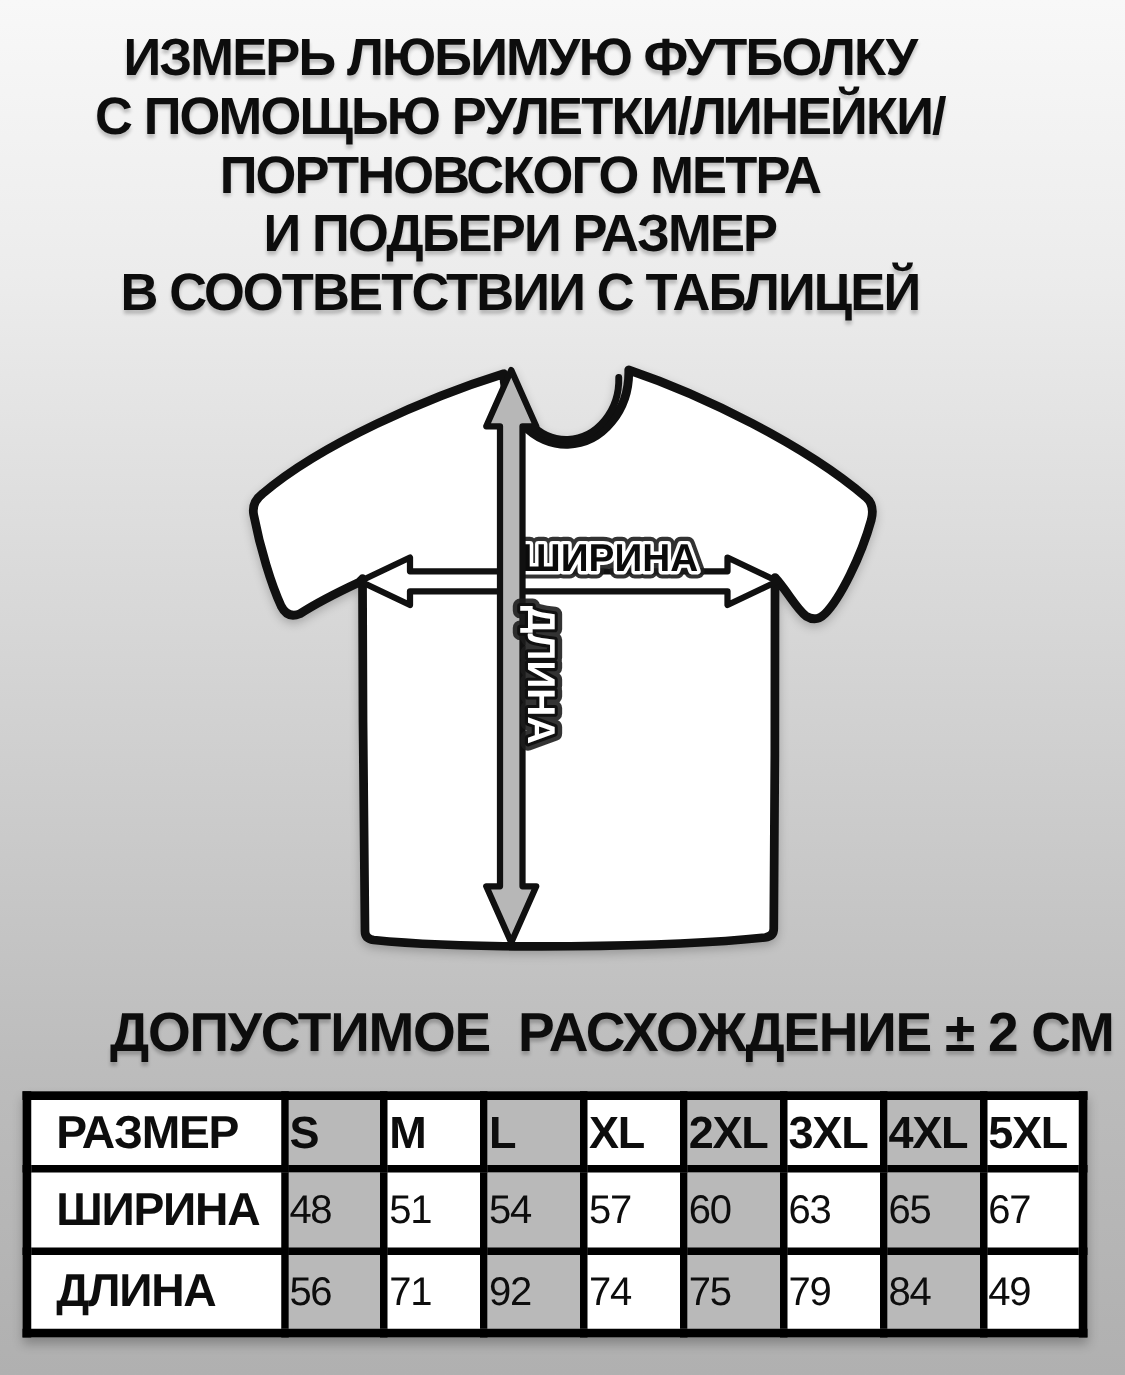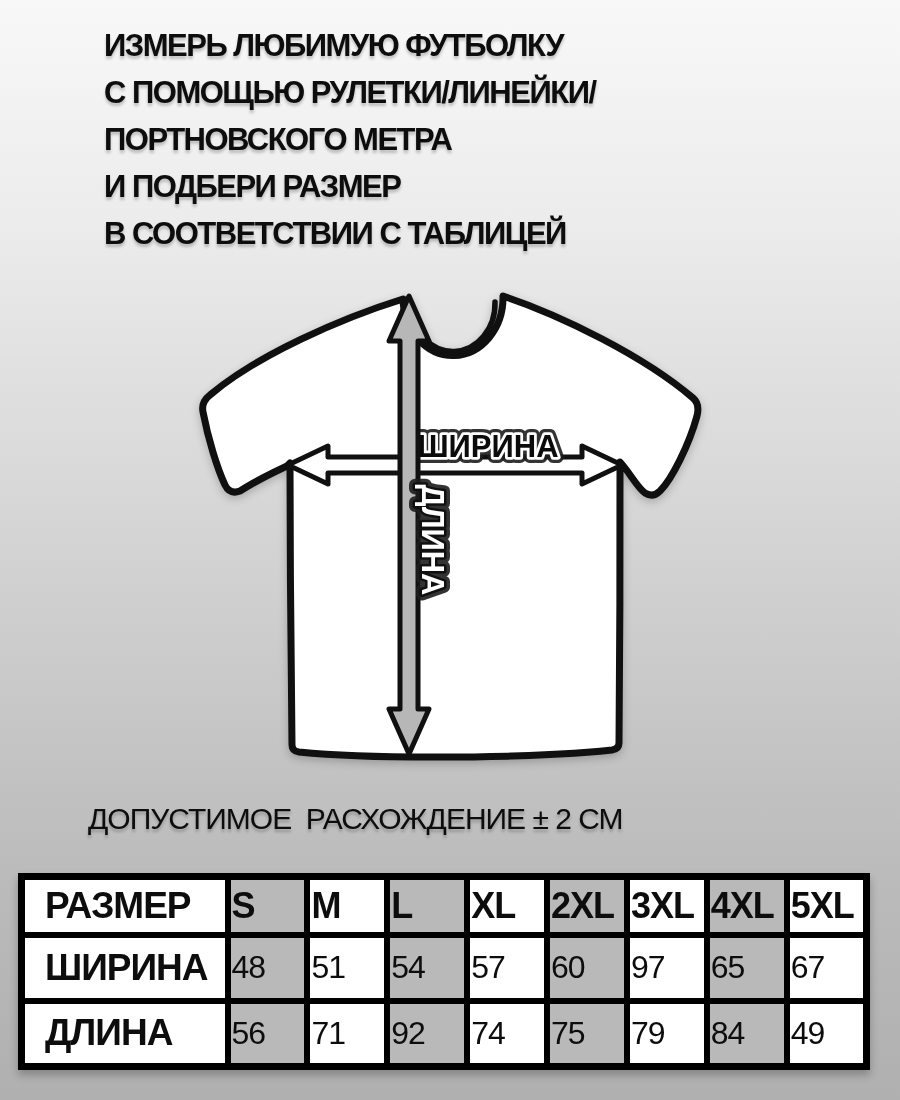--- a/index.html
+++ b/index.html
@@ -2,31 +2,32 @@
 <html><head>
 <meta charset="utf-8">
 <style>
   html,body{margin:0;padding:0;}
   .page{
     position:relative; width:900px; height:1100px; overflow:hidden;
     background:linear-gradient(180deg,#f8f8f8 0%,#ececec 20%,#d3d3d3 50%,#bcbcbc 78%,#b0b0b0 100%);
     font-family:"Liberation Sans",sans-serif; color:#0d0d0d;
   }
   .headline{
-    position:absolute; left:104px; top:22px;
-    font-size:31px; font-weight:700; line-height:47px; letter-spacing:-1.5px;
+    position:absolute; left:76px; top:22px;
+    font-size:42px; font-weight:700; line-height:47px; letter-spacing:-1.5px;
     text-shadow:0 3px 3px rgba(0,0,0,0.22);
+    text-align:center;
   }
   .tshirt{
     position:absolute; left:192px; top:283px; width:520px; height:490px;
     filter:drop-shadow(0 3px 4px rgba(0,0,0,0.22));
   }
   .tolerance{
     position:absolute; left:88px; top:802px;
-    font-size:30px; font-weight:400; letter-spacing:-1px; white-space:pre;
+    font-size:44px; font-weight:700; letter-spacing:-1px; white-space:pre;
     text-shadow:0 3px 3px rgba(0,0,0,0.22);
   }
   table.size-table{
     position:absolute; left:18px; top:873px; width:852px; height:197px;
     border-collapse:collapse; table-layout:fixed; background:#ffffff;
     border:7px solid #000; box-shadow:0 5px 8px rgba(0,0,0,0.25);
   }
   table.size-table td{
     border:6px solid #000; text-align:left; vertical-align:middle;
     background:#ffffff; overflow:hidden; white-space:nowrap;
@@ -120,21 +121,21 @@
       <td class="hdr g">4XL</td>
       <td class="hdr">5XL</td>
     </tr>
     <tr class="data-row">
       <td class="lbl">ШИРИНА</td>
       <td class="num g">48</td>
       <td class="num">51</td>
       <td class="num g">54</td>
       <td class="num">57</td>
       <td class="num g">60</td>
-      <td class="num">97</td>
+      <td class="num">63</td>
       <td class="num g">65</td>
       <td class="num">67</td>
     </tr>
     <tr class="data-row">
       <td class="lbl">ДЛИНА</td>
       <td class="num g">56</td>
       <td class="num">71</td>
       <td class="num g">92</td>
       <td class="num">74</td>
       <td class="num g">75</td>

